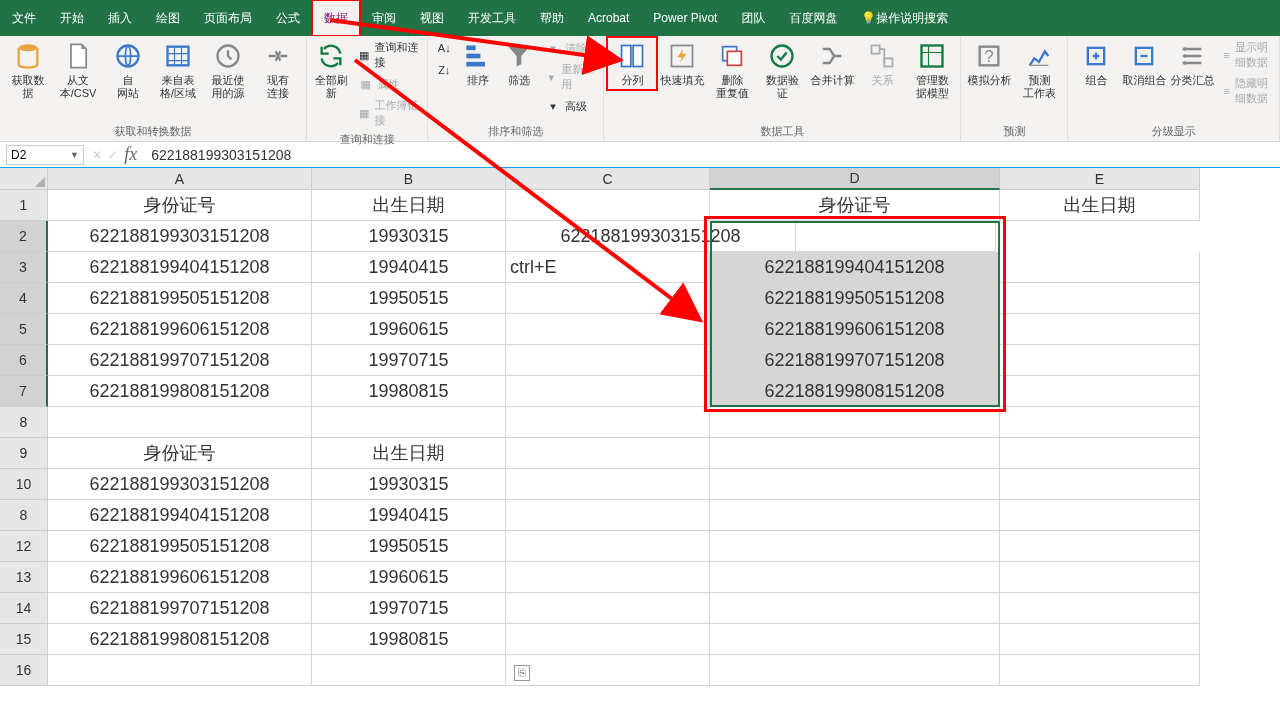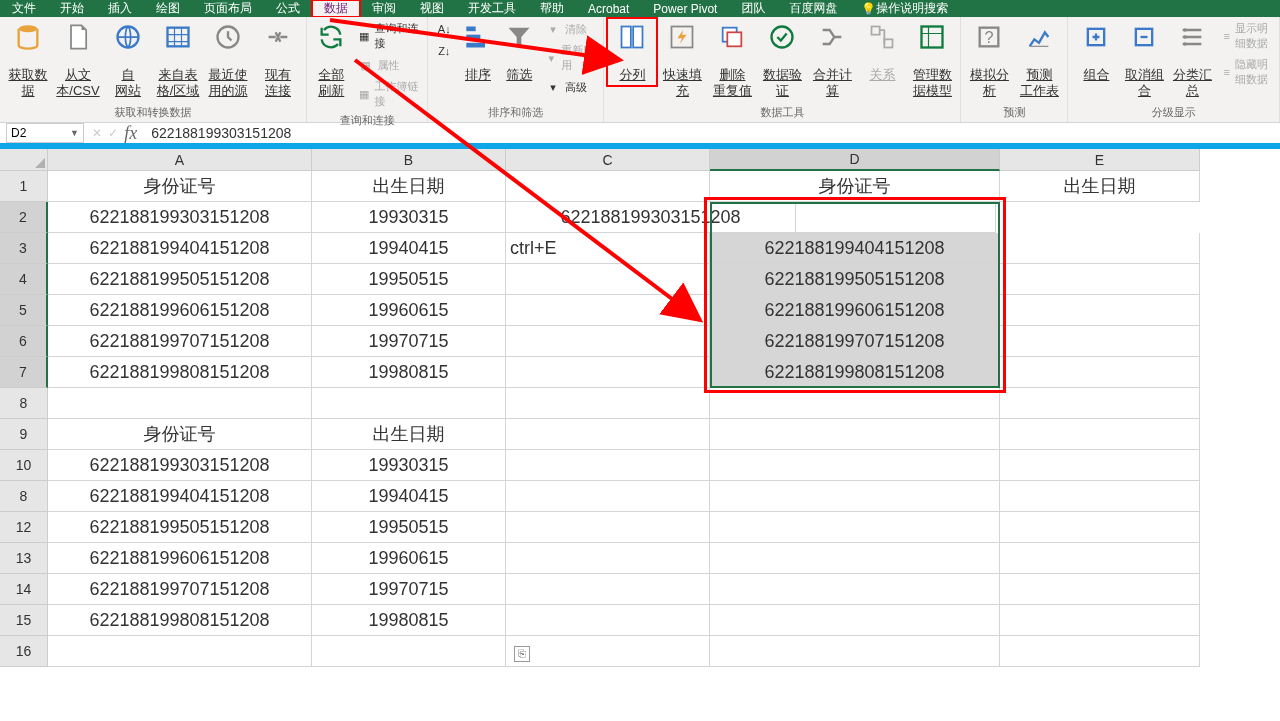--- a/index.html
+++ b/index.html
@@ -1,40 +1,40 @@
 <!DOCTYPE html>
 <html><head>
 <meta charset="utf-8">
 <style>
 * { margin: 0; padding: 0; box-sizing: border-box; font-family: "Microsoft YaHei", Arial, sans-serif; }
 body { background: #fff; width: 1280px; height: 721px; overflow: hidden; position: relative; }
 
 
-.titlebar { background: #217346; height: 17px; display: flex; align-items: stretch; font-size: 12px; color: #fff; }
+.titlebar { background: #217346; height: 36px; display: flex; align-items: stretch; font-size: 12px; color: #fff; }
 .tab { padding: 0 12px; display: flex; align-items: center; cursor: pointer; }
 .tab.active { background: #f3f2f1; color: #701a75; position: relative; }
 .tab.highlighted { outline: 2px solid red; outline-offset: -1px; }
 
 
 .ribbon { background: #f3f2f1; border-bottom: 1px solid #d4d4d4; height: 106px; display: flex; position: relative; }
 .ribbon-group { display: flex; flex-direction: column; border-right: 1px solid #e1dfdd; padding: 2px 4px 0 4px; }
 .ribbon-group-items { display: flex; align-items: flex-start; flex: 1; gap: 2px; }
 .ribbon-group-label { text-align: center; font-size: 11px; color: #666; padding: 2px 0; }
 .ribbon-btn-lg { display: flex; flex-direction: column; align-items: center; justify-content: flex-start; width: 48px; padding: 2px 1px; cursor: pointer; }
 .ribbon-btn-lg .icon-box { width: 32px; height: 32px; display: flex; align-items: center; justify-content: center; }
-.ribbon-btn-lg .lbl { font-size: 13px; color: #333; text-align: center; line-height: 1.2; margin-top: 14px; white-space: pre-line; text-decoration: underline; }
+.ribbon-btn-lg .lbl { font-size: 11px; color: #333; text-align: center; line-height: 1.2; margin-top: 2px; white-space: pre-line; }
 .ribbon-stack { display: flex; flex-direction: column; gap: 2px; }
 .ribbon-btn-sm { display: flex; align-items: center; font-size: 11px; color: #333; padding: 2px 4px; gap: 4px; cursor: pointer; }
 .ribbon-btn-sm .icon-sm { width: 16px; height: 16px; display: inline-flex; align-items: center; justify-content: center; }
 .ribbon-btn-sm.disabled { color: #aaa; }
 .ribbon-btn-lg.disabled .lbl { color: #aaa; }
 .ribbon-btn-lg.highlighted { outline: 2px solid red; outline-offset: 0; align-items: center; }
 
 
-.formula-row { display: flex; align-items: center; height: 26px; border-bottom: 6px solid #0ea5e9; background: #fff; justify-content: space-between; }
+.formula-row { display: flex; align-items: center; height: 26px; border-bottom: 1px solid #0ea5e9; background: #fff; justify-content: space-between; }
 .namebox { width: 78px; border: 1px solid #ccc; margin: 2px 0 2px 6px; height: 20px; display: flex; align-items: center; padding: 0 4px; font-size: 12px; justify-content: space-between; }
 .namebox .dd { color: #666; font-size: 9px; }
 .fx-controls { display: flex; align-items: center; gap: 6px; padding: 0 8px; color: #999; font-size: 12px; }
 .fx-label { font-style: italic; font-family: "Times New Roman", serif; font-size: 18px; color: #666; }
 .formula-input { flex: 1; font-size: 14px; padding: 0 6px; color: #333; border: none; outline: none; }
 
 
 .grid { position: relative; }
 .col-headers { display: flex; height: 22px; }
 .corner { width: 48px; background: #e6e6e6; border-right: 1px solid #ccc; border-bottom: 1px solid #ccc; display: flex; align-items: flex-end; justify-content: flex-end; }

